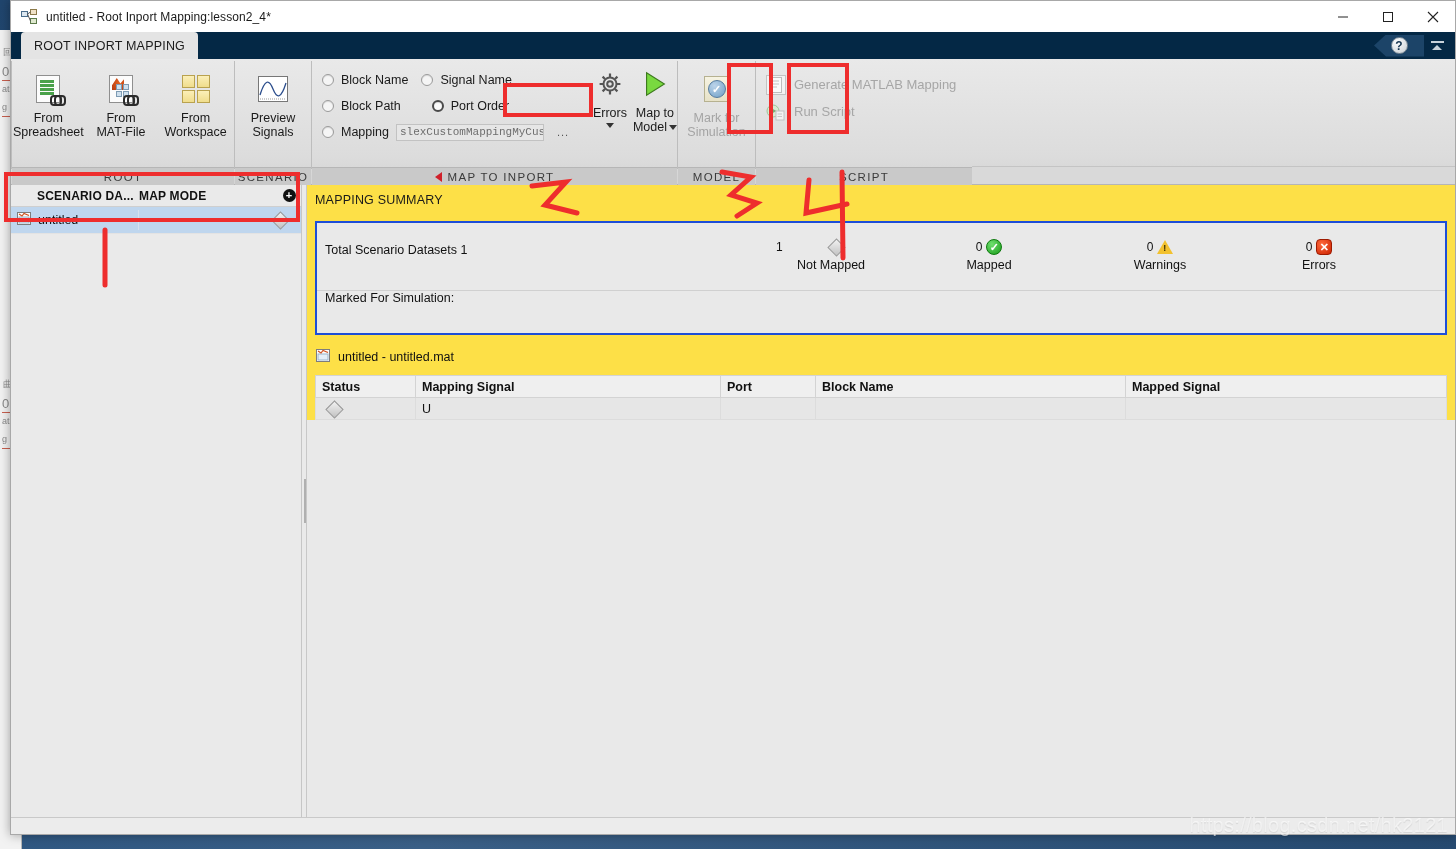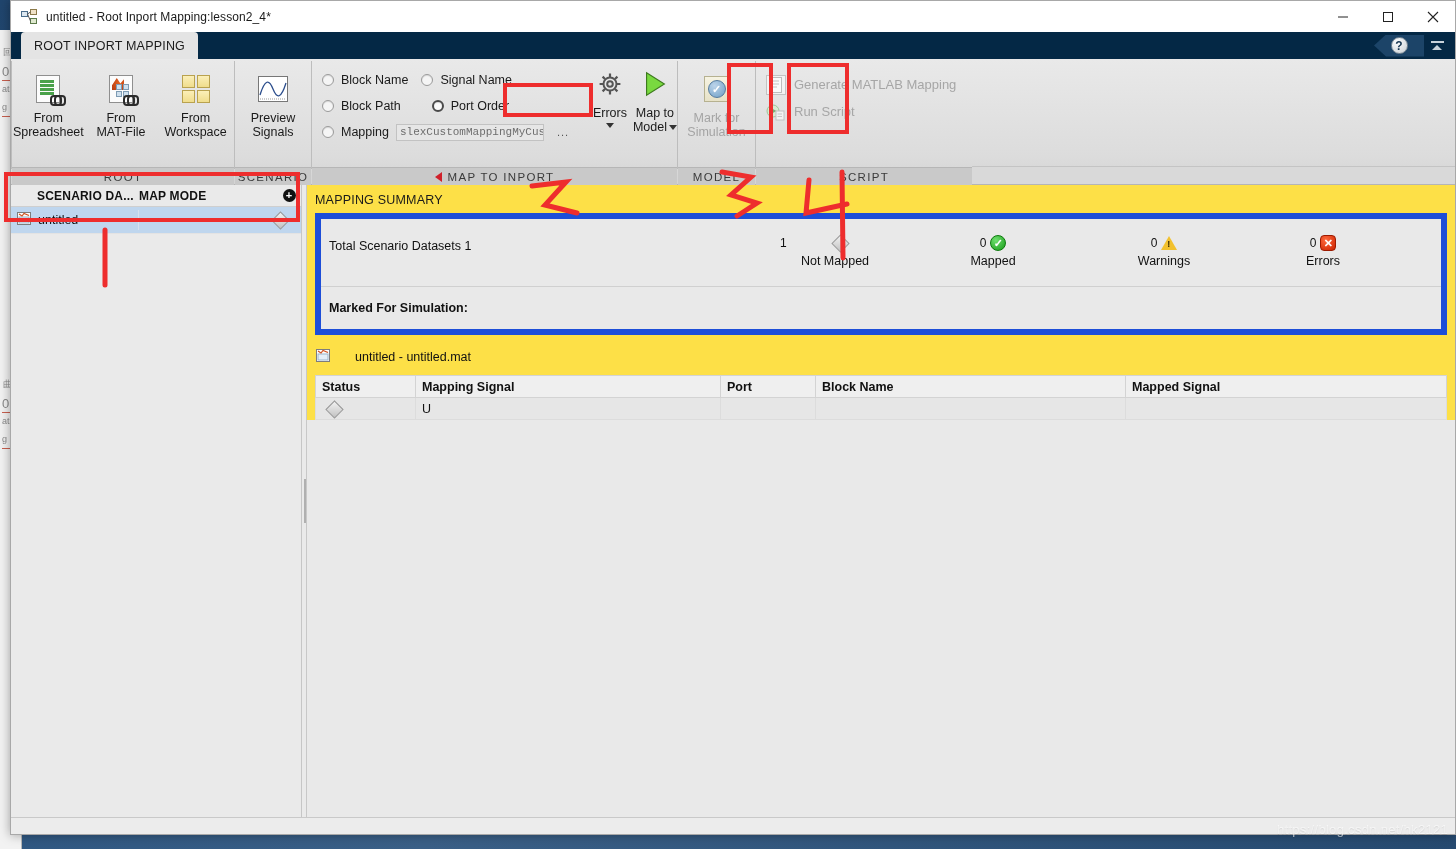--- a/index.html
+++ b/index.html
@@ -248,63 +248,63 @@
     content:''; position:absolute; left:2px; top:50%; margin-top:-22px;
     width:2px; height:44px; background:#b0b0b0;
   }
 
   
   .main { flex:1; display:flex; flex-direction:column; background:#fde047; min-width:0; position:relative; }
   .summary-title {
     font-size:12.5px; color:#1a1a1a; padding:8px 0 6px 8px; letter-spacing:.2px;
   }
   .summary-box {
-    margin: 0 8px 0 8px; border:6px solid #1d4ed8; background:#e9e9e9;
+    margin: 8px 8px 0 8px; border:2px solid #1d4ed8; background:#e9e9e9;
   }
   .summary-row1 { height:68px; display:flex; align-items:flex-start; border-bottom:1px solid #d0d0d0; position:relative; }
   .sum-total { font-size:12.5px; color:#111; padding:20px 0 0 8px; white-space:nowrap; }
   .stat {
     position:absolute; top:14px; text-align:center; width:110px;
   }
   .stat .num-line { display:flex; align-items:center; justify-content:center; gap:4px; height:20px; }
   .stat .num { font-size:12px; color:#111; }
   .stat .lbl { font-size:12.5px; color:#111; margin-top:1px; }
   .badge { width:16px; height:16px; border-radius:50%; display:flex; align-items:center; justify-content:center; color:#fff; font-size:11px; font-weight:bold; }
   .badge.green { background: radial-gradient(circle at 35% 30%,#6fe06f,#189a18); border:1px solid #0c7a0c; }
   .badge.err { background: radial-gradient(circle at 35% 30%,#ff6a3d,#cc2200); border:1px solid #9d1a00; border-radius:4px; }
   .badge.warn {
     width:0; height:0; border-left:8px solid transparent; border-right:8px solid transparent;
     border-bottom:14px solid #f2c12e; position:relative; border-radius:0; background:none;
   }
   .badge.warn:after { content:'!'; position:absolute; left:-2px; top:3px; font-size:9px; color:#3a2c00; font-weight:bold; }
   .stat .diamond { margin:0 auto; }
-  .summary-row2 { height:42px; display:flex; align-items:center;font-weight:bold; }
+  .summary-row2 { height:42px; display:flex; align-items:flex-start; }
   .marked { font-size:12.5px; color:#111; padding-left:8px; }
 
-  .scen-header { display:flex; align-items:center; gap:24px; padding:12px 0 8px 8px; }
+  .scen-header { display:flex; align-items:center; gap:7px; padding:12px 0 8px 8px; }
   .scen-title { font-size:12.5px; color:#111; }
 
   table.grid { width: calc(100% - 16px); margin-left:8px; border-collapse:collapse; table-layout:fixed; }
   table.grid th {
     background:#efefef; border:1px solid #d3d3d3; border-left:none; height:22px;
     font-size:12.5px; font-weight:bold; color:#111; text-align:left; padding-left:6px;
   }
   table.grid th:first-child { border-left:1px solid #d3d3d3; }
   table.grid td {
     background:#e6e6e6; border:1px solid #dcdcdc; border-top:none; border-left:none; height:22px;
     font-size:12.5px; color:#111; padding-left:6px;
   }
   table.grid td:first-child { border-left:1px solid #dcdcdc; }
   .grid-filler { background:#e9e9e9; flex:1; }
 
   
   .anno { position:absolute; left:0; top:0; width:1456px; height:849px; pointer-events:none; }
 
   .watermark {
-    position:absolute; right:8px; bottom:12px; font-size:13px;
+    position:absolute; right:8px; bottom:12px; font-size:20px;
     color: rgba(255,255,255,.62); letter-spacing:.3px;
     text-shadow: 0 1px 1px rgba(0,0,0,.10);
   }
   .statusbar { height:17px; background:#ececec; border-top:1px solid #c9c9c9; }
 </style>
 </head>
 <body>
 
 <div id="root">
 

